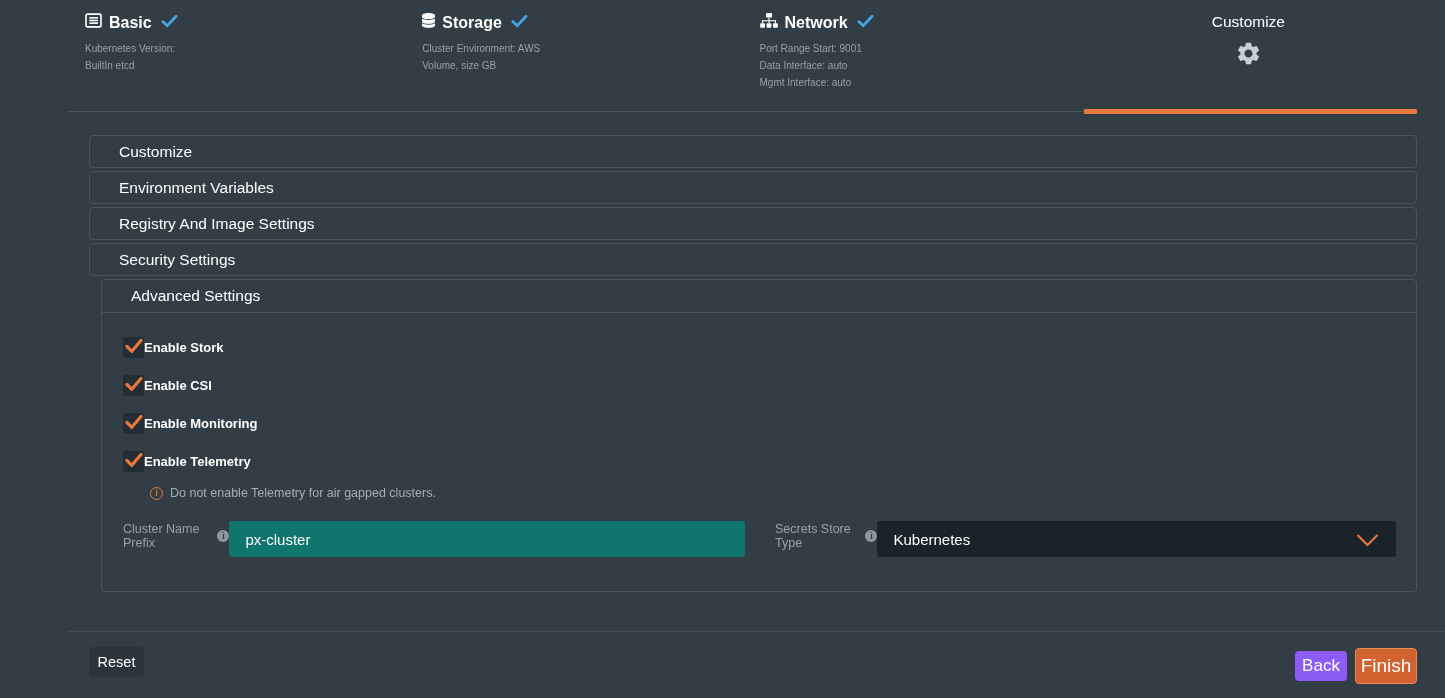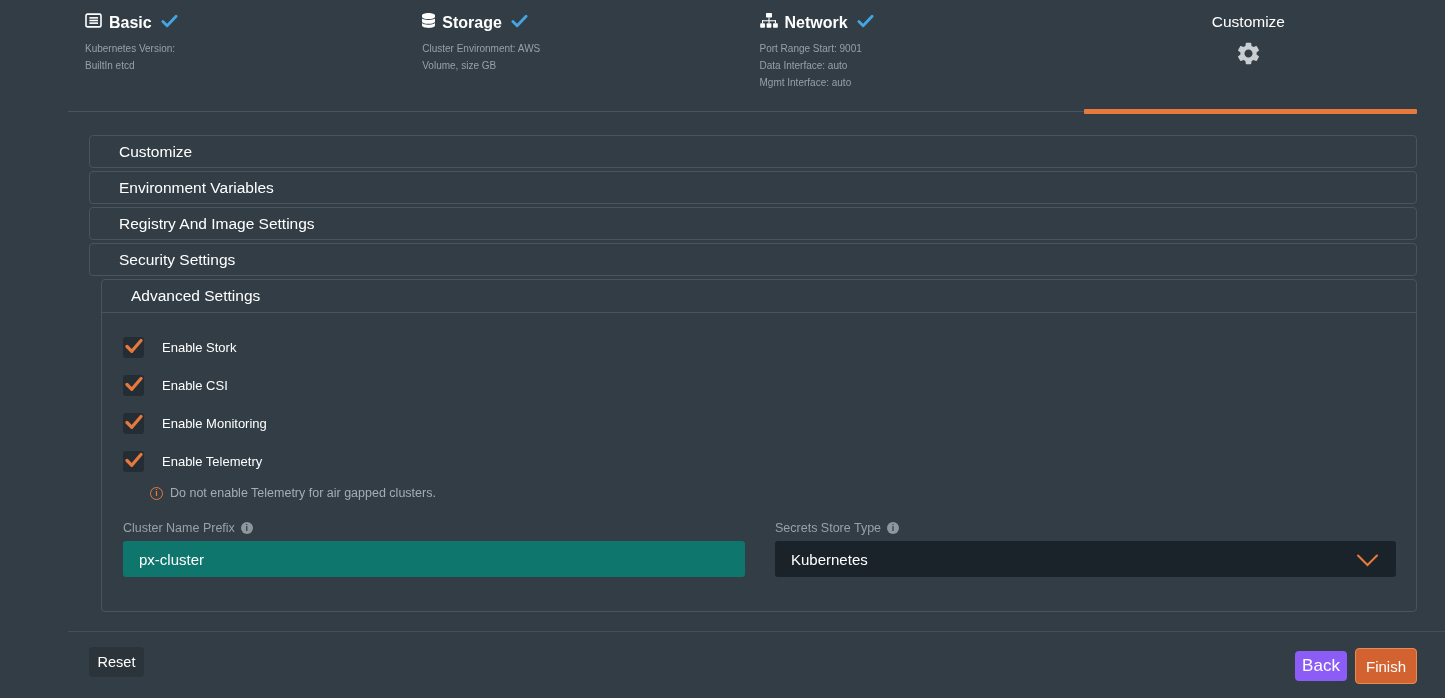--- a/index.html
+++ b/index.html
@@ -24,35 +24,35 @@
   
   .accordion { position:absolute; left:89px; top:135px; width:1328px; }
   .acc-header { height:33px; border:1px solid #4a545c; border-radius:4px; margin-bottom:3px;
                 display:flex; align-items:center; padding-left:29px; color:#ffffff;
                 font-size:15.5px; cursor:pointer; }
   .acc-expanded { border:1px solid #4a545c; border-radius:4px; margin-bottom:3px;margin-left:12px; }
   .acc-expanded .acc-header { border:none; border-bottom:1px solid #4a545c; border-radius:4px 4px 0 0; margin:0; }
   .acc-body { padding:24px 20px 34px 21px; }
 
   
-  .cb-row { display:flex; align-items:center; gap:18px; margin-bottom:17px; cursor:pointer; }
+  .cb-row { display:flex; align-items:center; margin-bottom:17px; cursor:pointer;font-weight:bold; }
   .cb-box { width:21px; height:21px; background:#252d34; border-radius:3px;
             display:flex; align-items:center; justify-content:center; flex:0 0 auto; }
   .cb-label { color:#ffffff; font-size:13px; }
 
   
   .note-row { display:flex; align-items:center; gap:7px; margin:14px 0 0 27px;
               color:#a6adb3; font-size:12.5px; }
   .info-orange { width:13px; height:13px; border:1.5px solid #e8793c; border-radius:50%;
                  color:#e8793c; font-size:9px; font-weight:bold; line-height:10px;
                  display:inline-flex; align-items:center; justify-content:center; flex:0 0 auto; }
 
   
   .fields-row { display:flex; margin-top:21px; }
-  .field { display:flex; flex-direction:column; }
+  .field { display:flex; }
   .field--prefix { width:628px; }
   .field--secrets { width:627px; margin-left:30px; }
   .field-label { display:flex; align-items:center; gap:6px; color:#98a1a8; font-size:12.5px;
                  margin-bottom:6px; }
   .info-gray { width:12px; height:12px; background:#8f979e; border-radius:50%;
                color:#323d45; font-size:9px; font-weight:bold; line-height:10px;
                display:inline-flex; align-items:center; justify-content:center; flex:0 0 auto; }
   .text-input { height:36px; width:100%; background:#0f766e; border:none; border-radius:3px;
                 color:#ffffff; font-size:15px; padding:0 16px; outline:none;
                 font-family:"Liberation Sans", sans-serif; }
@@ -64,21 +64,21 @@
   
   .footer { position:absolute; left:68px; right:0; top:631px; height:67px;
             border-top:1px solid #454f57; }
   .btn { border:none; border-radius:4px; color:#ffffff; cursor:pointer;
          font-family:"Liberation Sans", sans-serif; }
   .btn-reset { position:absolute; left:21px; top:15px; width:55px; height:30px;
                background:#2c343b; font-size:14.5px; }
   .footer-right { position:absolute; right:28px; top:16px; display:flex; align-items:center; gap:8px; }
   .btn-back { width:52px; height:30px; background:#8b5cf6; font-size:17px; }
   .btn-finish { width:62px; height:36px; background:#d2622f; border:1px solid #e88a54;
-                font-size:15px; }
+                font-size:19px; }
 </style>
 </head>
 <body>
 
 <div class="app">
 
   <div class="stepper">
 
     <div class="step">
       <div class="step-title-row">

